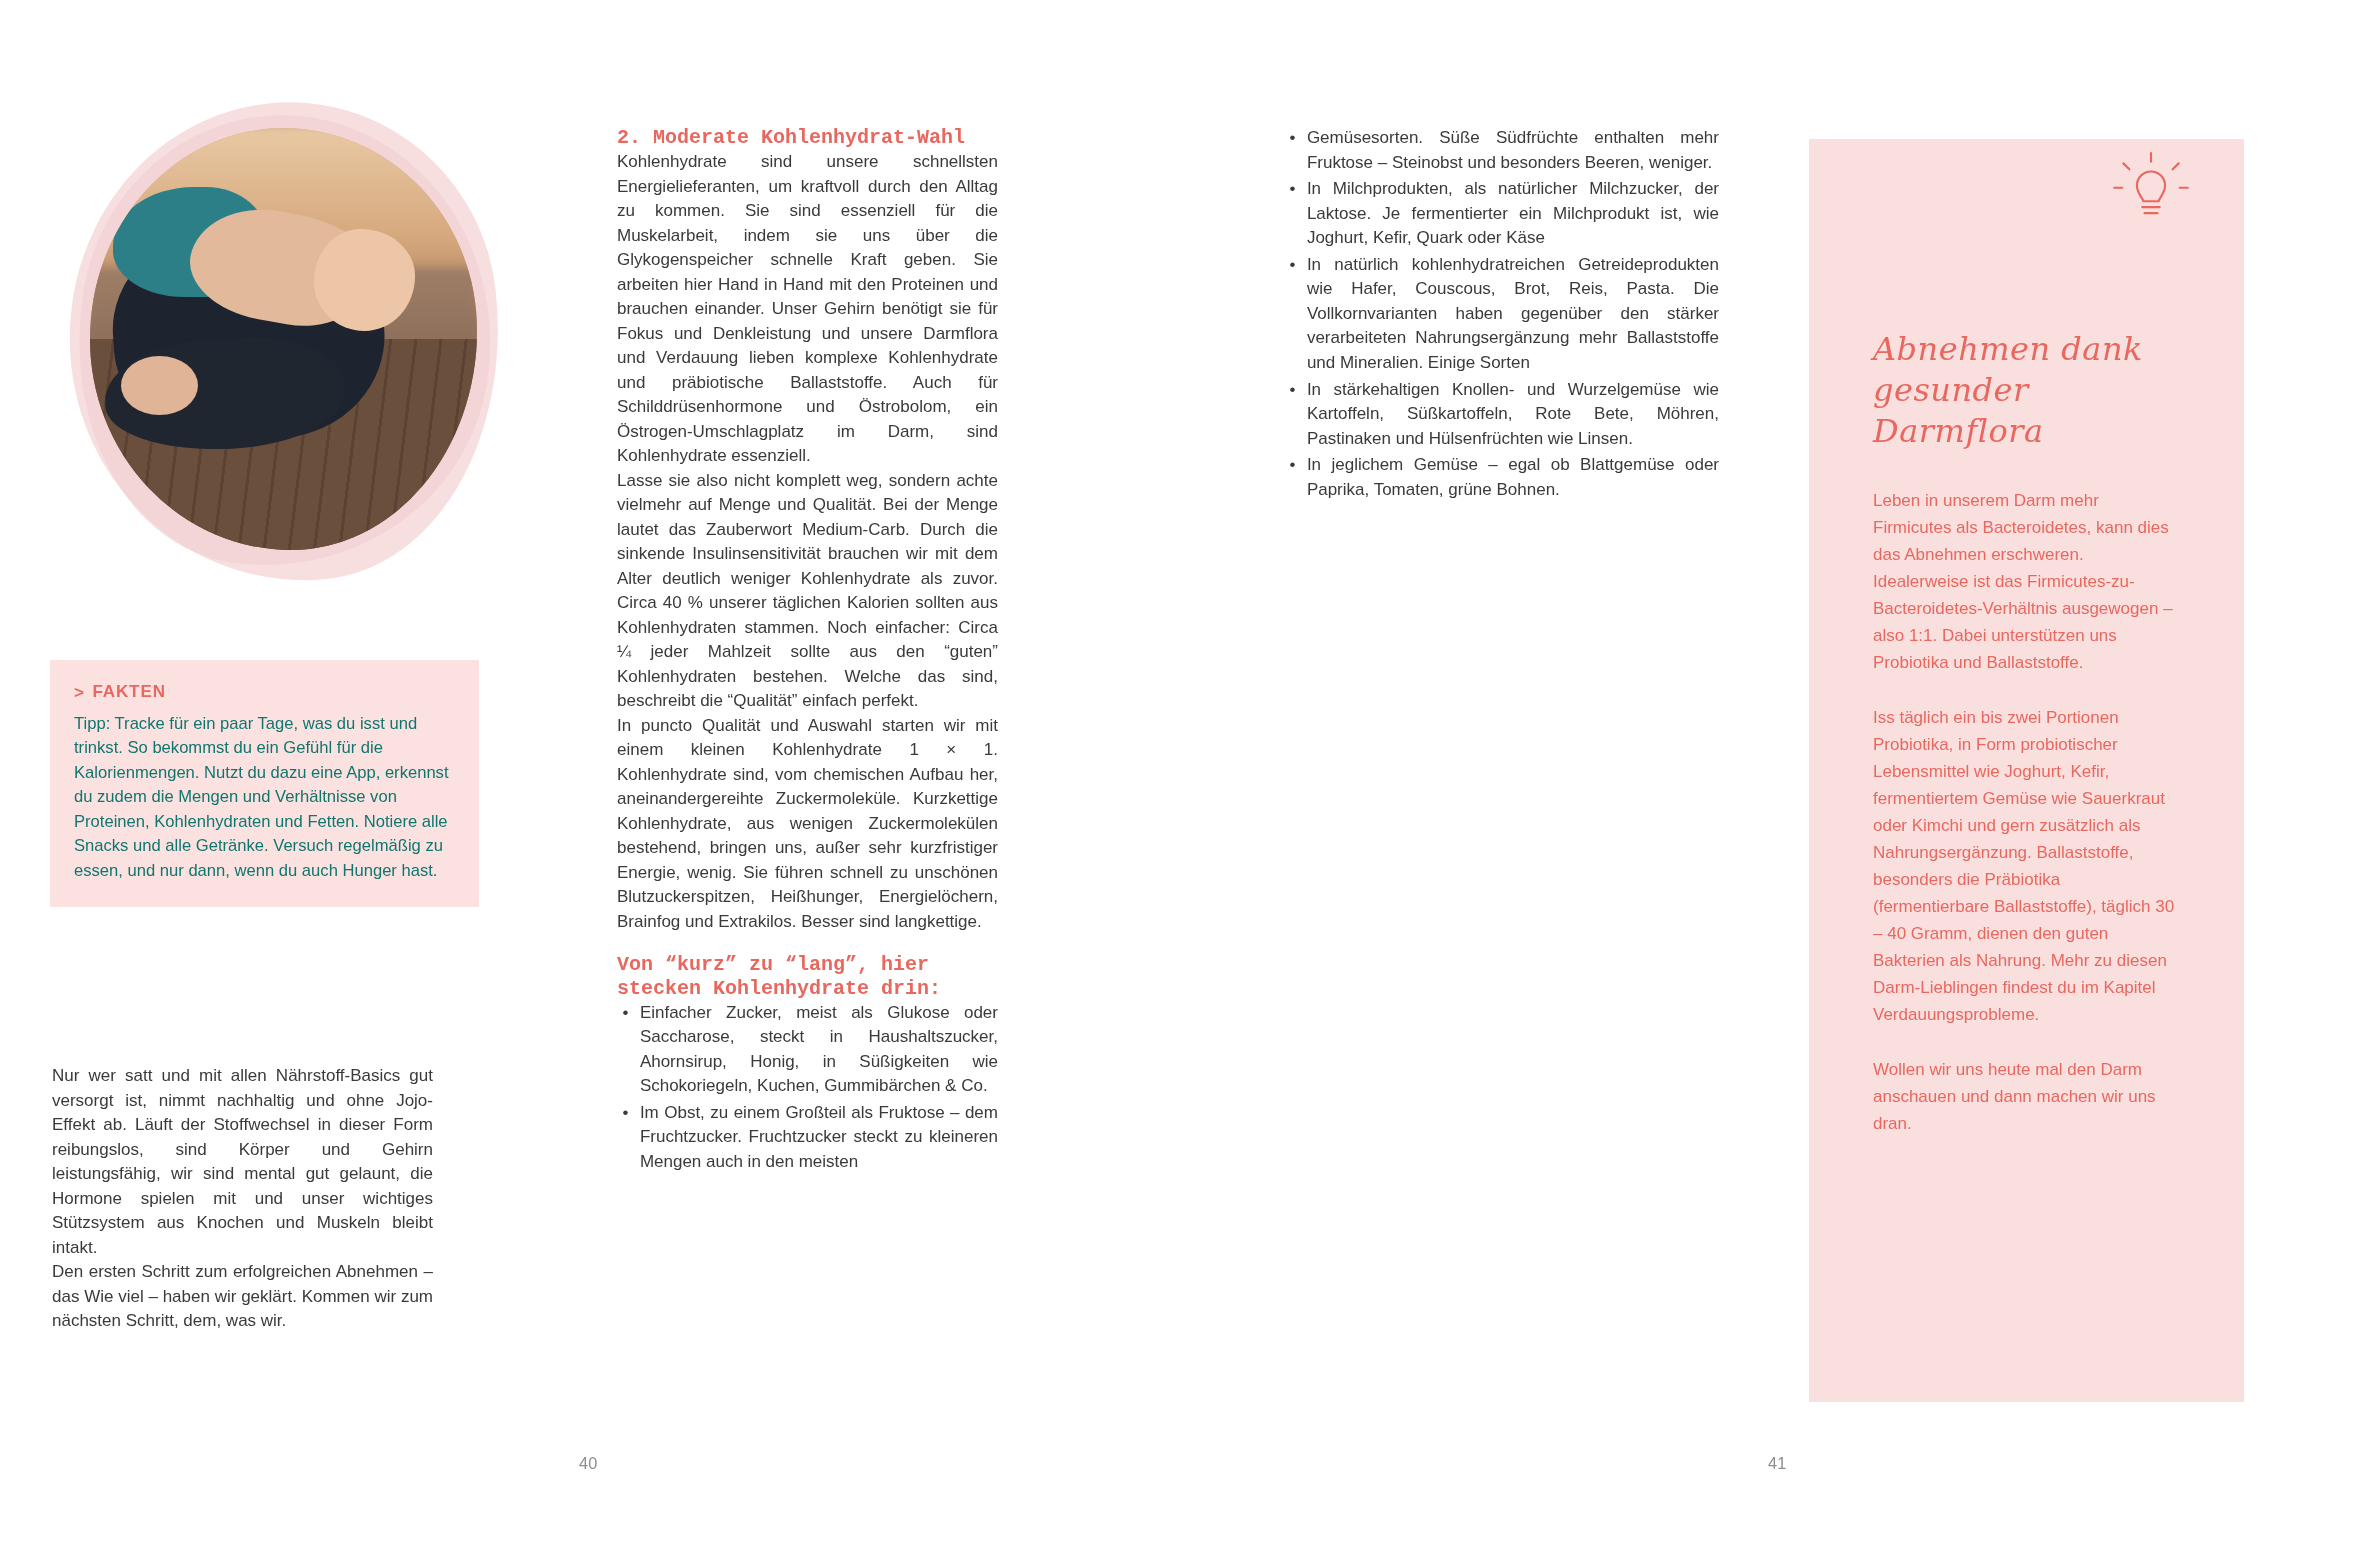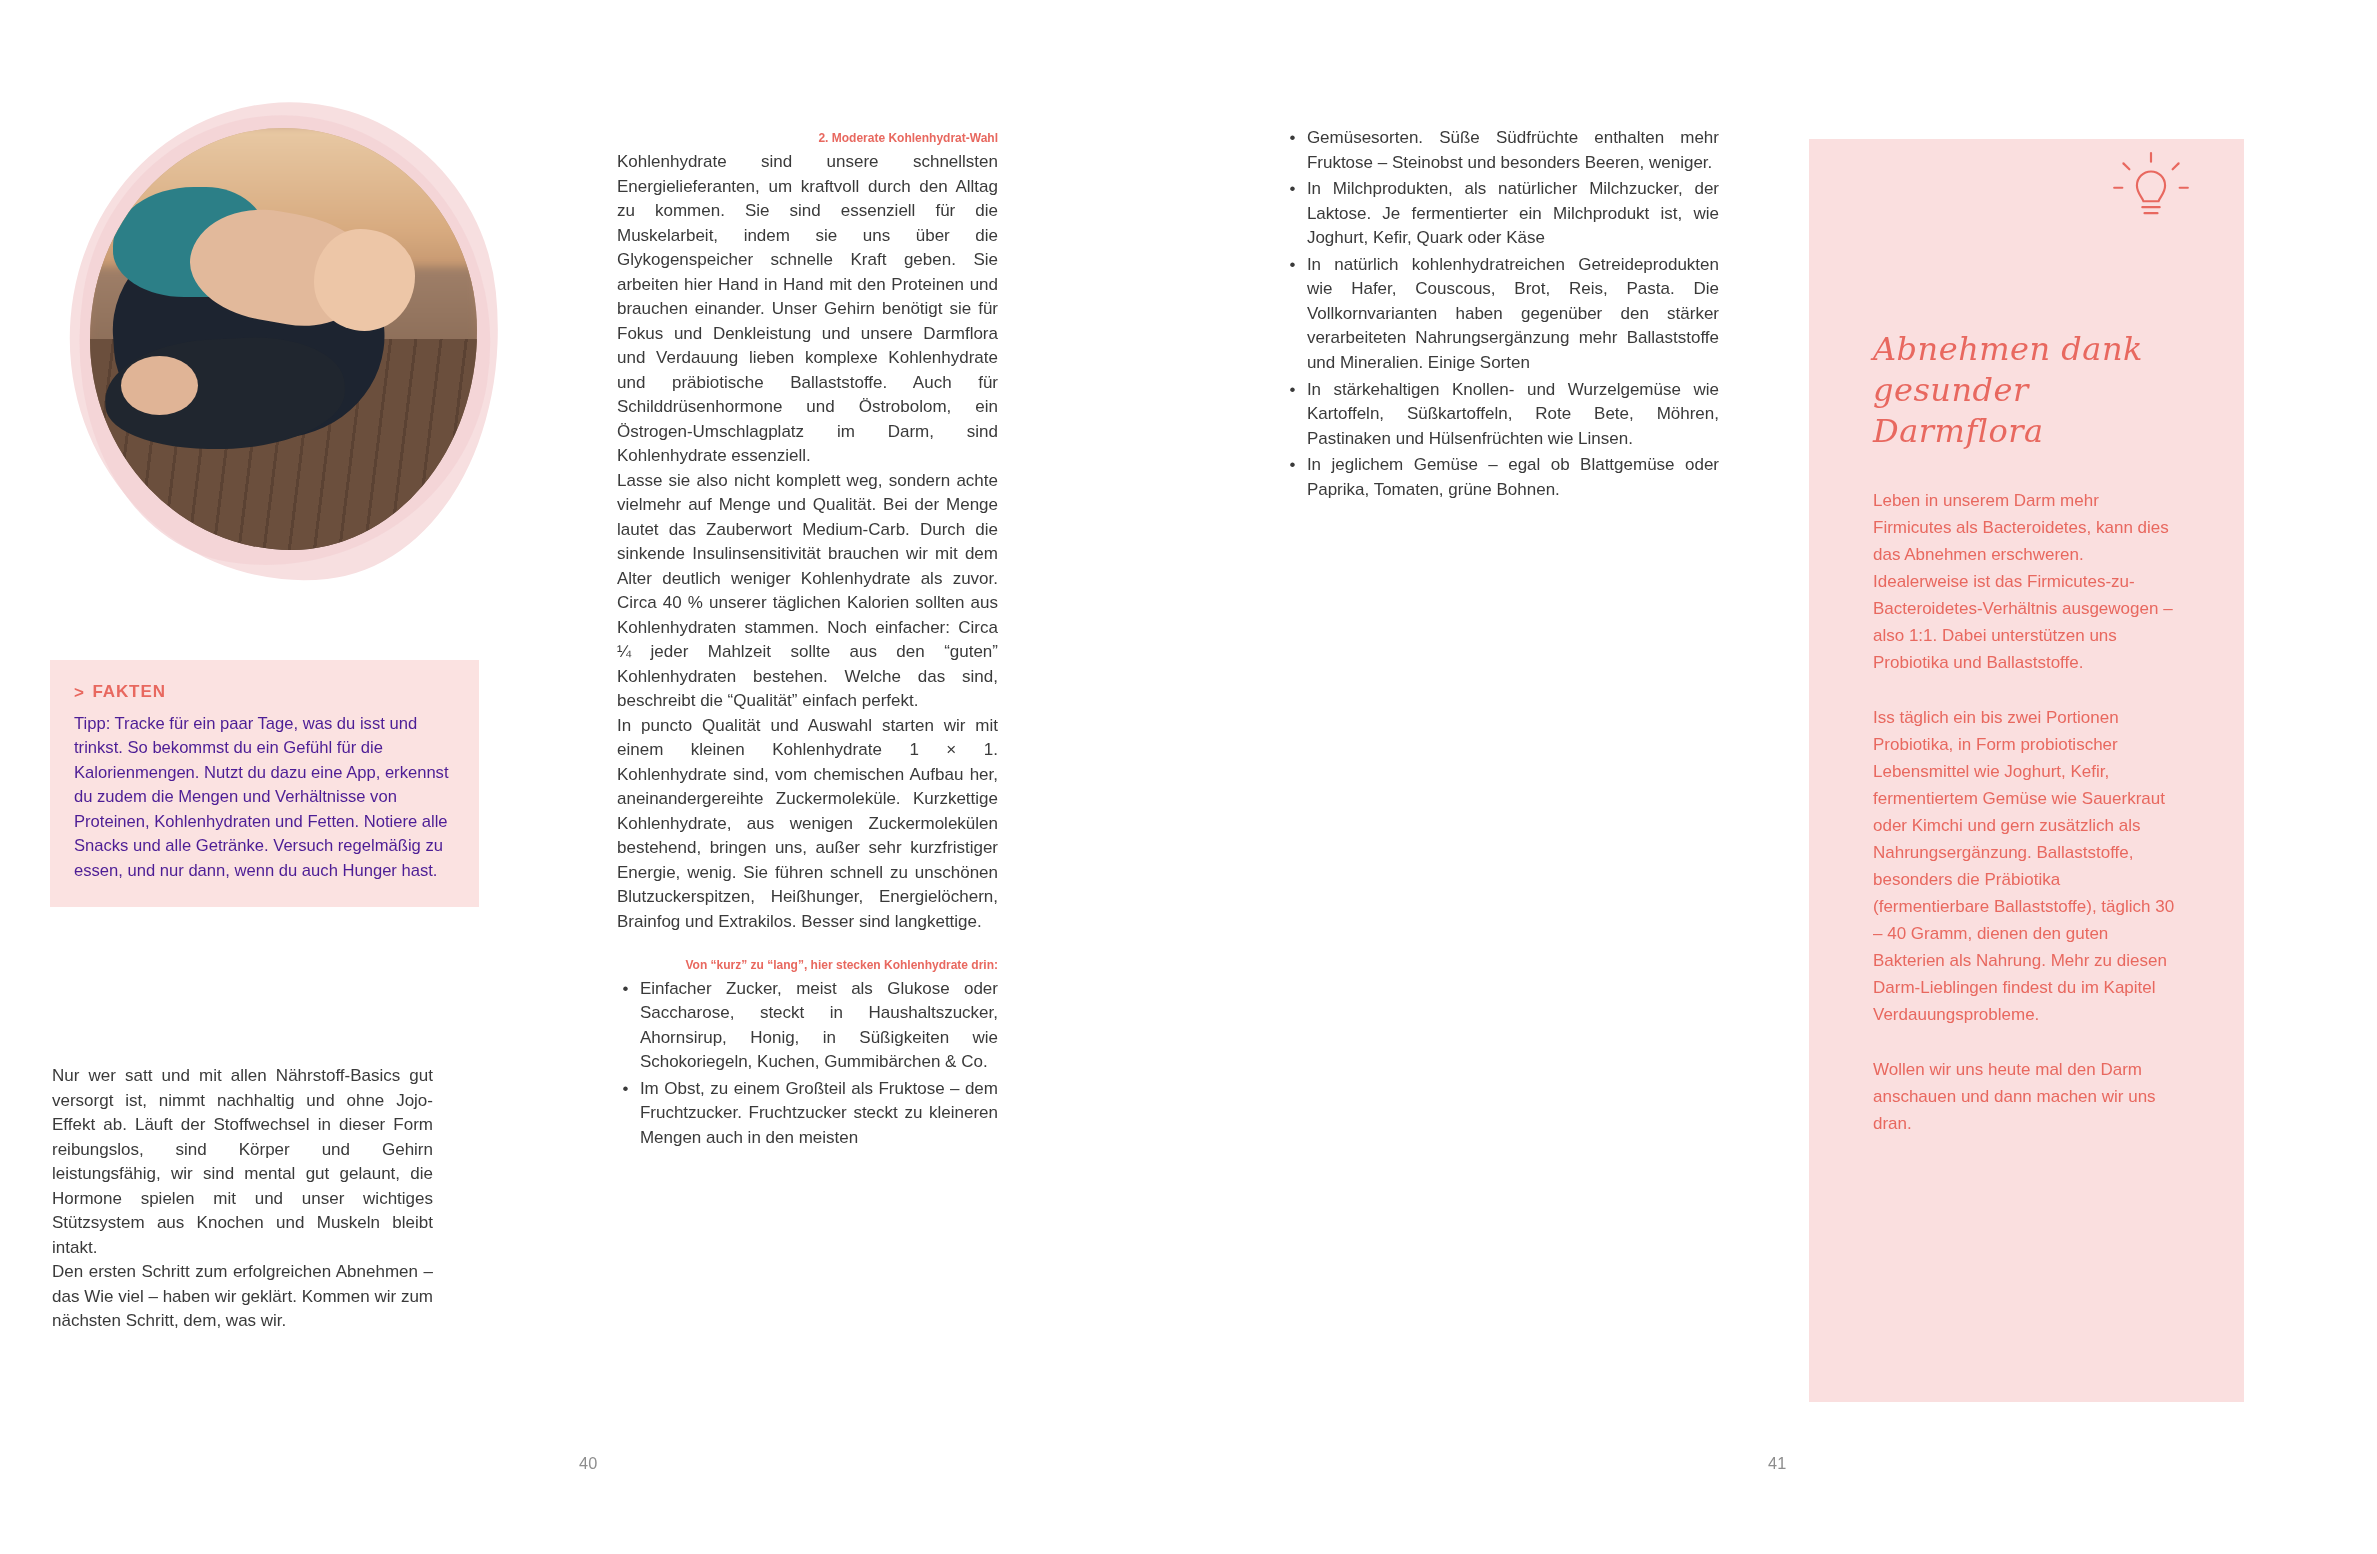--- a/index.html
+++ b/index.html
@@ -48,24 +48,25 @@
     line-height: 24.5px;
     color: #3a3a3a;
     text-align: justify;
     hyphens: auto;
   }
   .col p { margin: 0; }
 
   .heading {
     color: #e8685f;
     font-weight: bold;
-    font-size: 12px;
+    font-size: 20px;
     line-height: 24px;
     margin: 0 0 3.3px 0;
-    text-align: right;
+    text-align: left;
+    font-family: Liberation Mono, monospace;
   }
   .heading .num { color: #e8685f; }
 
   
   .photo-wrap {
     position: absolute;
     left: 70px;
     top: 103px;
     width: 430px;
     height: 479px;
@@ -191,21 +192,21 @@
     gap: 7.6px;
   }
   .fakten .chev {
     font-weight: bold;
     font-size: 17px;
     line-height: 1;
   }
   .fakten .fakten-body {
     font-size: 16.6px;
     line-height: 24.5px;
-    color: #4c1d95;
+    color: #0f766e;
     margin: 0;
     text-align: left;
   }
 
   .fakten-left {
     left: 50px;
     top: 660px;
     width: 381px;
     padding: 22px 24px 24px 24px;
   }

